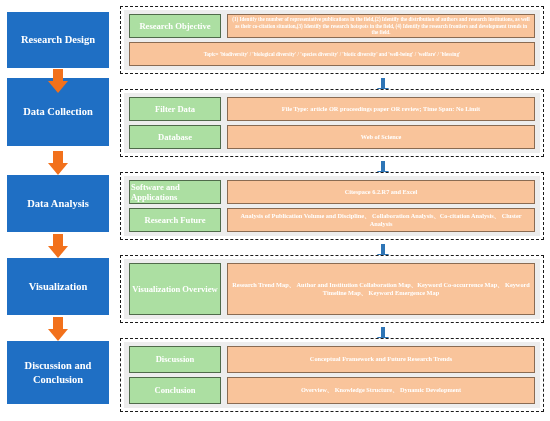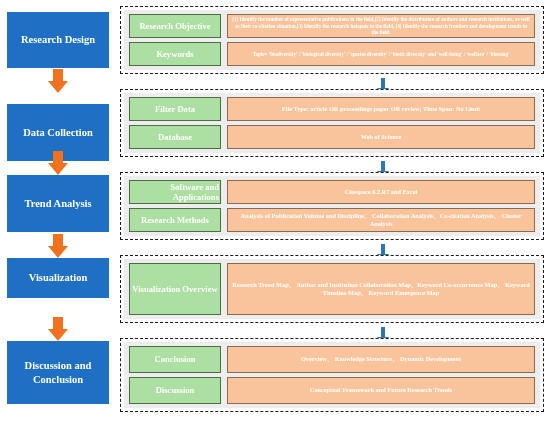--- a/index.html
+++ b/index.html
@@ -39,23 +39,23 @@
     font-size: 10.5px;
     display: flex;
     align-items: center;
     justify-content: center;
     text-align: center;
     line-height: 1.25;
     box-sizing: border-box;
     padding: 2px;
   }
   .stage-s1 { top: 12px;  height: 56px; }
-  .stage-s2 { top: 104px;  height: 57px; }
+  .stage-s2 { top: 78px;  height: 68px; }
   .stage-s3 { top: 175px; height: 57px; }
-  .stage-s4 { top: 258px; height: 40px; }
+  .stage-s4 { top: 258px; height: 57px; }
   .stage-s5 { top: 341px; height: 63px; }
 
   
   .arrow-orange {
     position: absolute;
     left: 48px;
     width: 20px;
     height: 24px;
   }
   .arrow-orange .shaft {
@@ -150,21 +150,21 @@
   .label-cell {
     flex: 0 0 92px;
     background: #ACDFA2;
     border: 1.4px solid #4F6B4A;
     color: #ffffff;
     font-weight: bold;
     font-size: 8.6px;
     display: flex;
     align-items: center;
     justify-content: center;
-    text-align: right;
+    text-align: left;
     line-height: 1.2;
     box-sizing: border-box;
     padding: 1px;
   }
   .content-cell {
     flex: 1 1 auto;
     background: #F9C49B;
     border: 1.4px solid #8A6B52;
     color: #ffffff;
     font-weight: bold;
@@ -180,21 +180,21 @@
   .content-cell.tiny { font-size: 5.1px; line-height: 1.35; }
 </style>
 </head>
 <body>
 
 <div id="flowchart">
 
   <div class="stage-col">
     <div class="stage-box stage-s1">Research Design</div>
     <div class="stage-box stage-s2">Data Collection</div>
-    <div class="stage-box stage-s3">Trend Analysis</div>
+    <div class="stage-box stage-s3">Data Analysis</div>
     <div class="stage-box stage-s4">Visualization</div>
     <div class="stage-box stage-s5">Discussion and Conclusion</div>
 
     <div class="arrow-orange ao-1">
       <div class="shaft"></div>
       <div class="head"></div>
     </div>
     <div class="arrow-orange ao-2">
       <div class="shaft"></div>
       <div class="head"></div>
@@ -226,21 +226,20 @@
     <div class="head"></div>
   </div>
 
   <div class="group g1">
     <div class="group-inner">
       <div class="row">
         <div class="label-cell">Research Objective</div>
         <div class="content-cell tiny">(1) Identify the number of representative publications in the field,(2) Identify the distribution of authors and research institutions, as well as their co-citation situation,(3) Identify the research hotspots in the field, (4) Identify the research frontiers and development trends in the field.</div>
       </div>
       <div class="row">
-        <div class="label-cell">Keywords</div>
         <div class="content-cell tiny">Topic= 'biodiversity' / 'biological diversity' / 'species diversity' / 'biotic diversity' and 'well-being' / 'welfare' / 'blessing'</div>
       </div>
     </div>
   </div>
 
   <div class="group g2">
     <div class="group-inner">
       <div class="row">
         <div class="label-cell">Filter Data</div>
         <div class="content-cell">File Type: article OR proceedings paper OR review; Time Span: No Limit</div>
@@ -252,41 +251,41 @@
     </div>
   </div>
 
   <div class="group g3">
     <div class="group-inner">
       <div class="row">
         <div class="label-cell">Software and Applications</div>
         <div class="content-cell">Citespace 6.2.R7 and Excel</div>
       </div>
       <div class="row">
-        <div class="label-cell">Research Methods</div>
+        <div class="label-cell">Research Future</div>
         <div class="content-cell">Analysis of Publication Volume and Discipline、 Collaboration Analysis、Co-citation Analysis、 Cluster Analysis</div>
       </div>
     </div>
   </div>
 
   <div class="group g4">
     <div class="group-inner">
       <div class="row">
         <div class="label-cell">Visualization Overview</div>
         <div class="content-cell">Research Trend Map、 Author and Institution Collaboration Map、Keyword Co-occurrence Map、 Keyword Timeline Map、 Keyword Emergence Map</div>
       </div>
     </div>
   </div>
 
   <div class="group g5">
     <div class="group-inner">
       <div class="row">
+        <div class="label-cell">Discussion</div>
+        <div class="content-cell">Conceptual Framework and Future Research Trends</div>
+      </div>
+      <div class="row">
         <div class="label-cell">Conclusion</div>
         <div class="content-cell">Overview、 Knowledge Structure、 Dynamic Development</div>
       </div>
-      <div class="row">
-        <div class="label-cell">Discussion</div>
-        <div class="content-cell">Conceptual Framework and Future Research Trends</div>
-      </div>
     </div>
   </div>
 
 </div>
 
 </body></html>

